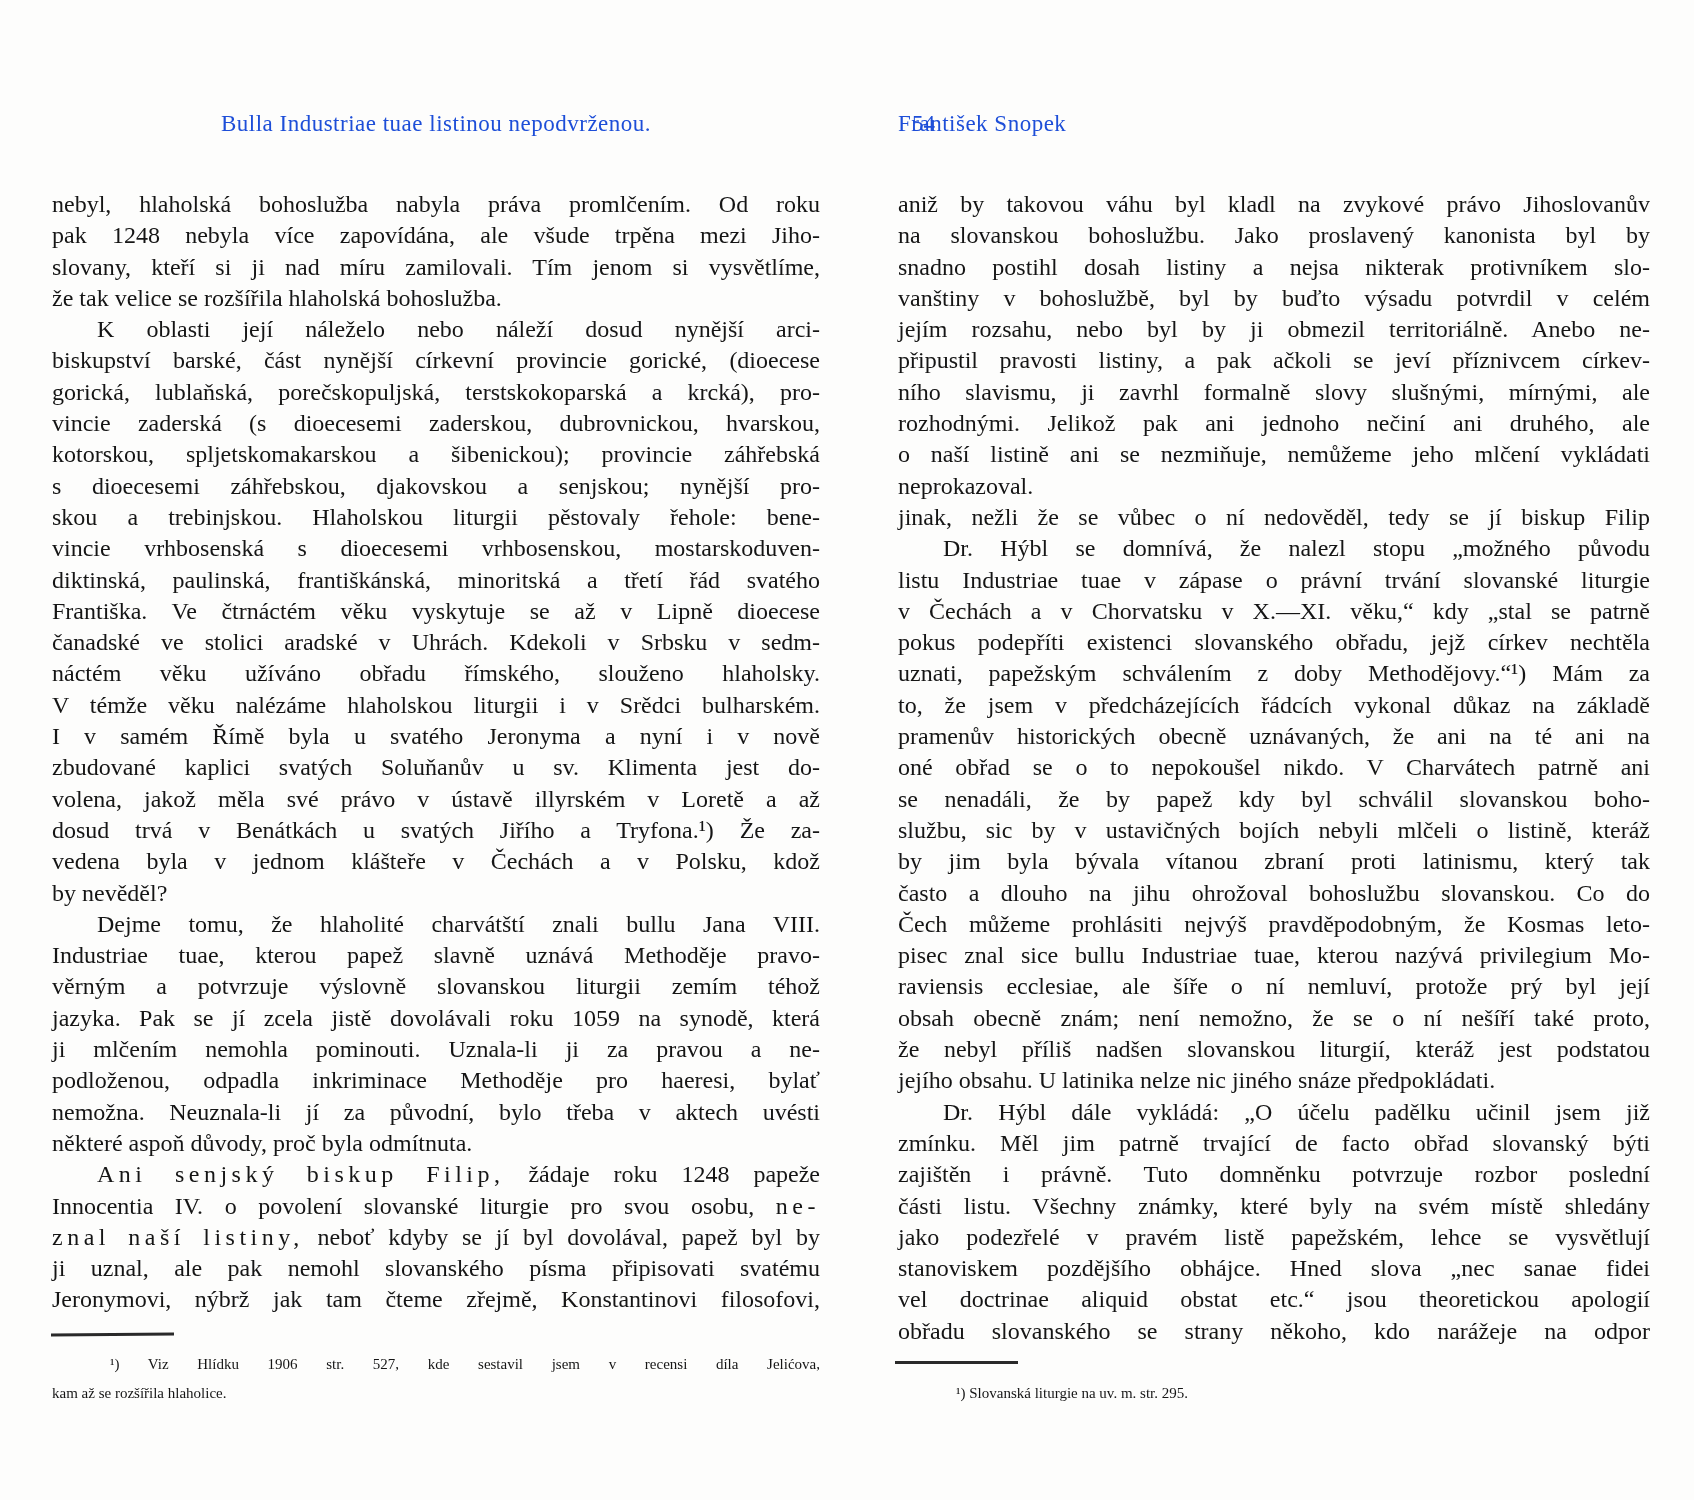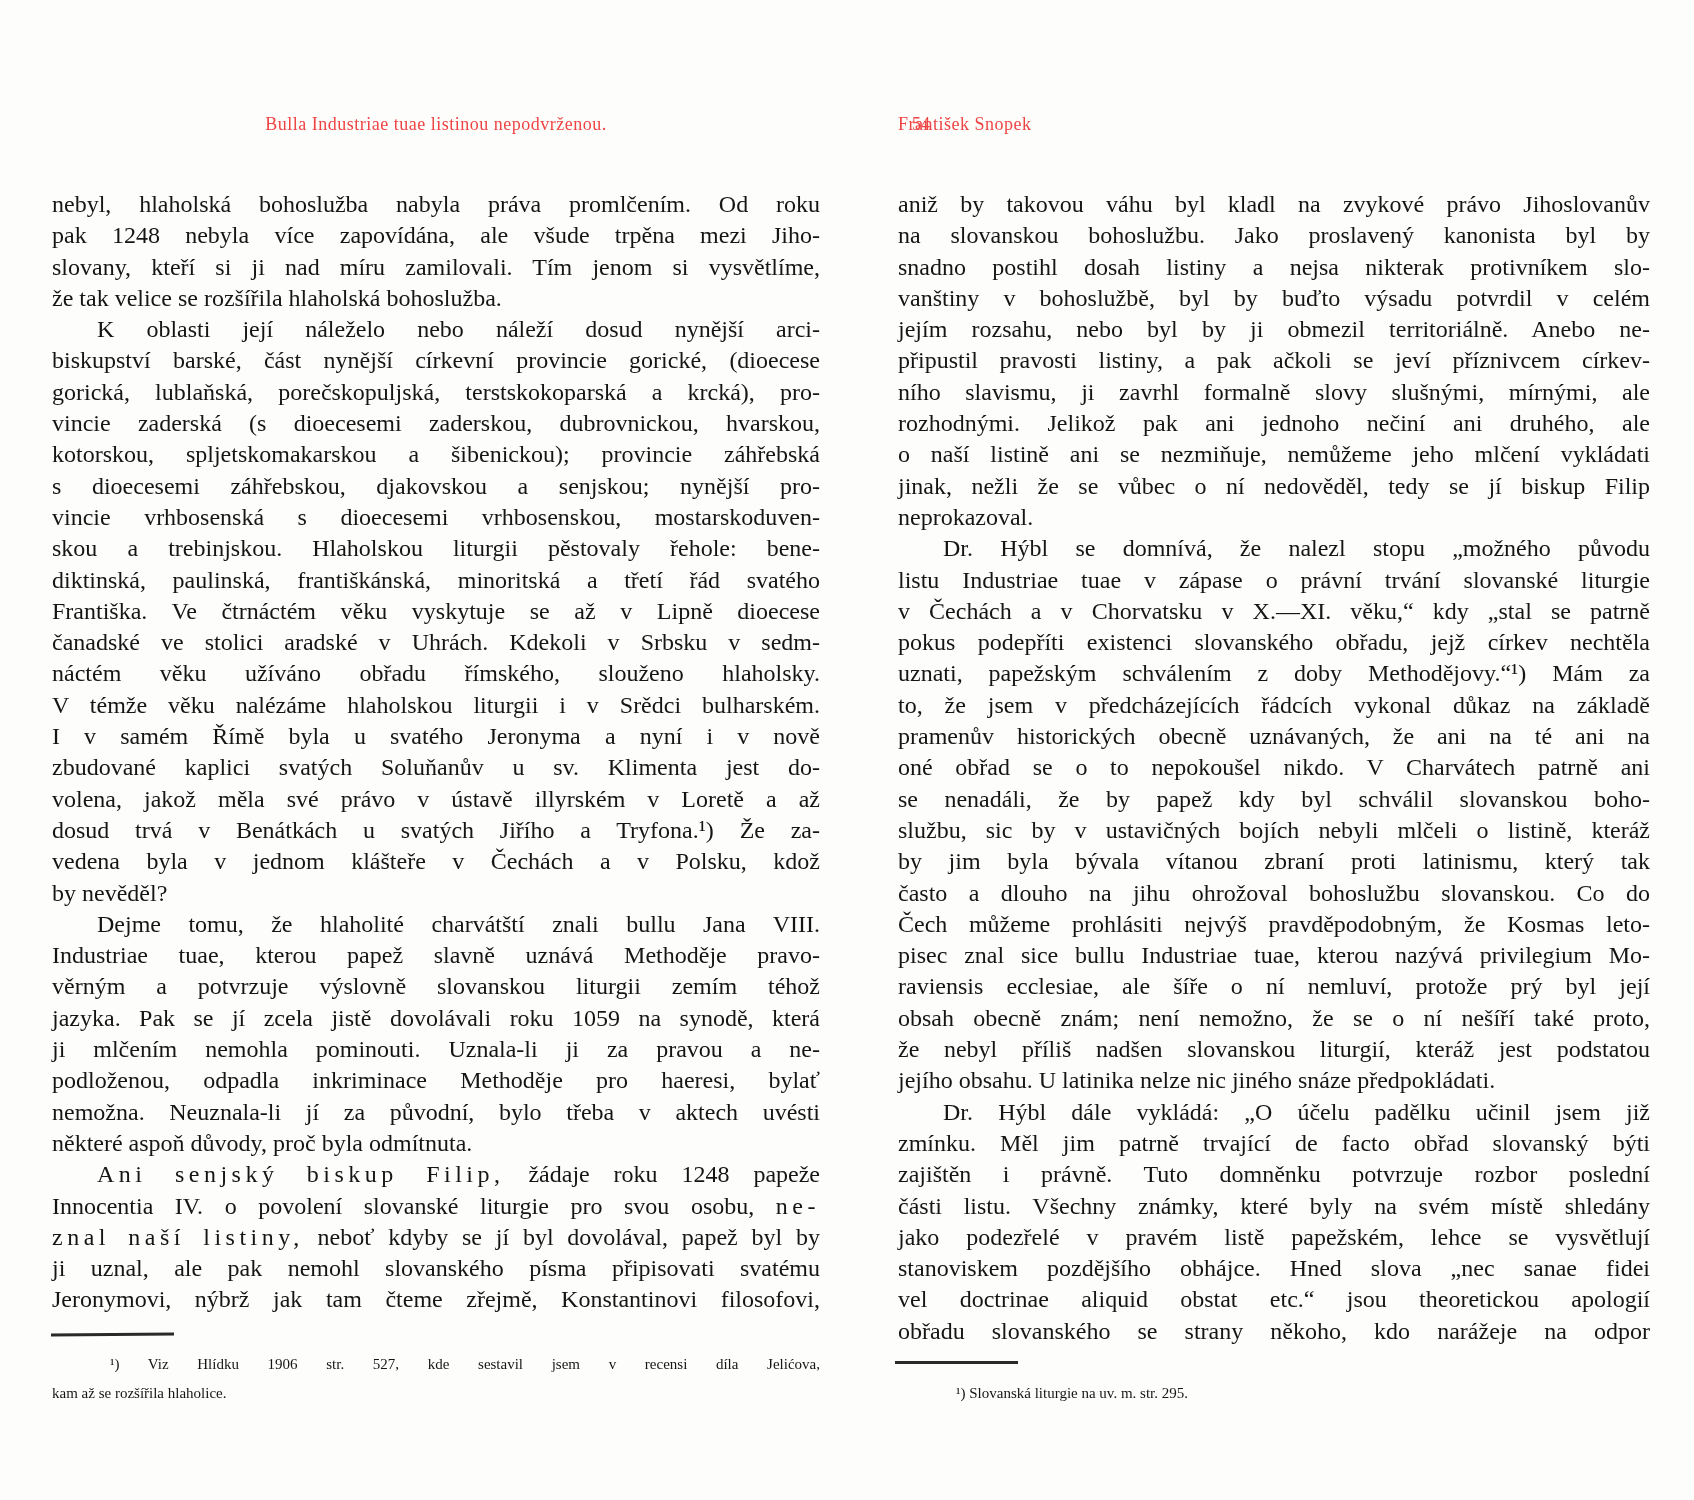--- a/index.html
+++ b/index.html
@@ -6,22 +6,22 @@
   body{
     width:1694px;height:1500px;overflow:hidden;
     background:#ffffff;
     font-family:"Liberation Serif","DejaVu Serif",serif;
   }
   .spread{
     position:relative;width:1694px;height:1500px;
     background:#fdfdfc;color:#151515;
   }
   .hdr{
-    position:absolute;top:111px;font-size:18px;line-height:26px;
-    color:#ef4444;white-space:nowrap;
+    position:absolute;top:111px;font-size:23px;line-height:26px;
+    color:#1d4ed8;white-space:nowrap;
   }
   .left-hdr{left:52px;width:768px;text-align:center;letter-spacing:0.5px;}
   .page-num{left:912px;}
   .right-hdr{left:898px;width:752px;text-align:left;letter-spacing:0.5px;}
   .col{position:absolute;top:189px;}
   .left-col{left:52px;width:768px;}
   .right-col{left:898px;width:752px;}
   .line{
     font-size:24px;line-height:31.3px;height:31.3px;
     text-align:justify;text-align-last:justify;
@@ -57,22 +57,22 @@
         <div class="line"><span>slovany, kteří si ji nad míru zamilovali. Tím jenom si vysvětlíme,</span></div>
         <div class="line last"><span>že tak velice se rozšířila hlaholská bohoslužba.</span></div>
       </div>
       <div class="para indent">
         <div class="line"><span>K oblasti její náleželo nebo náleží dosud nynější arci-</span></div>
         <div class="line"><span>biskupství barské, část nynější církevní provincie gorické, (dioecese</span></div>
         <div class="line"><span>gorická, lublaňská, porečskopuljská, terstskokoparská a krcká), pro-</span></div>
         <div class="line"><span>vincie zaderská (s dioecesemi zaderskou, dubrovnickou, hvarskou,</span></div>
         <div class="line"><span>kotorskou, spljetskomakarskou a šibenickou); provincie záhřebská</span></div>
         <div class="line"><span>s dioecesemi záhřebskou, djakovskou a senjskou; nynější pro-</span></div>
+        <div class="line"><span>skou a trebinjskou. Hlaholskou liturgii pěstovaly řehole: bene-</span></div>
         <div class="line"><span>vincie vrhbosenská s dioecesemi vrhbosenskou, mostarskoduven-</span></div>
-        <div class="line"><span>skou a trebinjskou. Hlaholskou liturgii pěstovaly řehole: bene-</span></div>
         <div class="line"><span>diktinská, paulinská, františkánská, minoritská a třetí řád svatého</span></div>
         <div class="line"><span>Františka. Ve čtrnáctém věku vyskytuje se až v Lipně dioecese</span></div>
         <div class="line"><span>čanadské ve stolici aradské v Uhrách. Kdekoli v Srbsku v sedm-</span></div>
         <div class="line"><span>náctém věku užíváno obřadu římského, slouženo hlaholsky.</span></div>
         <div class="line"><span>V témže věku nalézáme hlaholskou liturgii i v Srědci bulharském.</span></div>
         <div class="line"><span>I v samém Římě byla u svatého Jeronyma a nyní i v nově</span></div>
         <div class="line"><span>zbudované kaplici svatých Soluňanův u sv. Klimenta jest do-</span></div>
         <div class="line"><span>volena, jakož měla své právo v ústavě illyrském v Loretě a až</span></div>
         <div class="line"><span>dosud trvá v Benátkách u svatých Jiřího a Tryfona.¹) Že za-</span></div>
         <div class="line"><span>vedena byla v jednom klášteře v Čechách a v Polsku, kdož</span></div>
@@ -110,22 +110,22 @@
       <div class="para">
         <div class="line"><span>aniž by takovou váhu byl kladl na zvykové právo Jihoslovanův</span></div>
         <div class="line"><span>na slovanskou bohoslužbu. Jako proslavený kanonista byl by</span></div>
         <div class="line"><span>snadno postihl dosah listiny a nejsa nikterak protivníkem slo-</span></div>
         <div class="line"><span>vanštiny v bohoslužbě, byl by buďto výsadu potvrdil v celém</span></div>
         <div class="line"><span>jejím rozsahu, nebo byl by ji obmezil territoriálně. Anebo ne-</span></div>
         <div class="line"><span>připustil pravosti listiny, a pak ačkoli se jeví příznivcem církev-</span></div>
         <div class="line"><span>ního slavismu, ji zavrhl formalně slovy slušnými, mírnými, ale</span></div>
         <div class="line"><span>rozhodnými. Jelikož pak ani jednoho nečiní ani druhého, ale</span></div>
         <div class="line"><span>o naší listině ani se nezmiňuje, nemůžeme jeho mlčení vykládati</span></div>
+        <div class="line last"><span>neprokazoval.</span></div>
         <div class="line"><span>jinak, nežli že se vůbec o ní nedověděl, tedy se jí biskup Filip</span></div>
-        <div class="line last"><span>neprokazoval.</span></div>
       </div>
       <div class="para indent">
         <div class="line"><span>Dr. Hýbl se domnívá, že nalezl stopu „možného původu</span></div>
         <div class="line"><span>listu Industriae tuae v zápase o právní trvání slovanské liturgie</span></div>
         <div class="line"><span>v Čechách a v Chorvatsku v X.—XI. věku,“ kdy „stal se patrně</span></div>
         <div class="line"><span>pokus podepříti existenci slovanského obřadu, jejž církev nechtěla</span></div>
         <div class="line"><span>uznati, papežským schválením z doby Methodějovy.“¹) Mám za</span></div>
         <div class="line"><span>to, že jsem v předcházejících řádcích vykonal důkaz na základě</span></div>
         <div class="line"><span>pramenův historických obecně uznávaných, že ani na té ani na</span></div>
         <div class="line"><span>oné obřad se o to nepokoušel nikdo. V Charvátech patrně ani</span></div>

